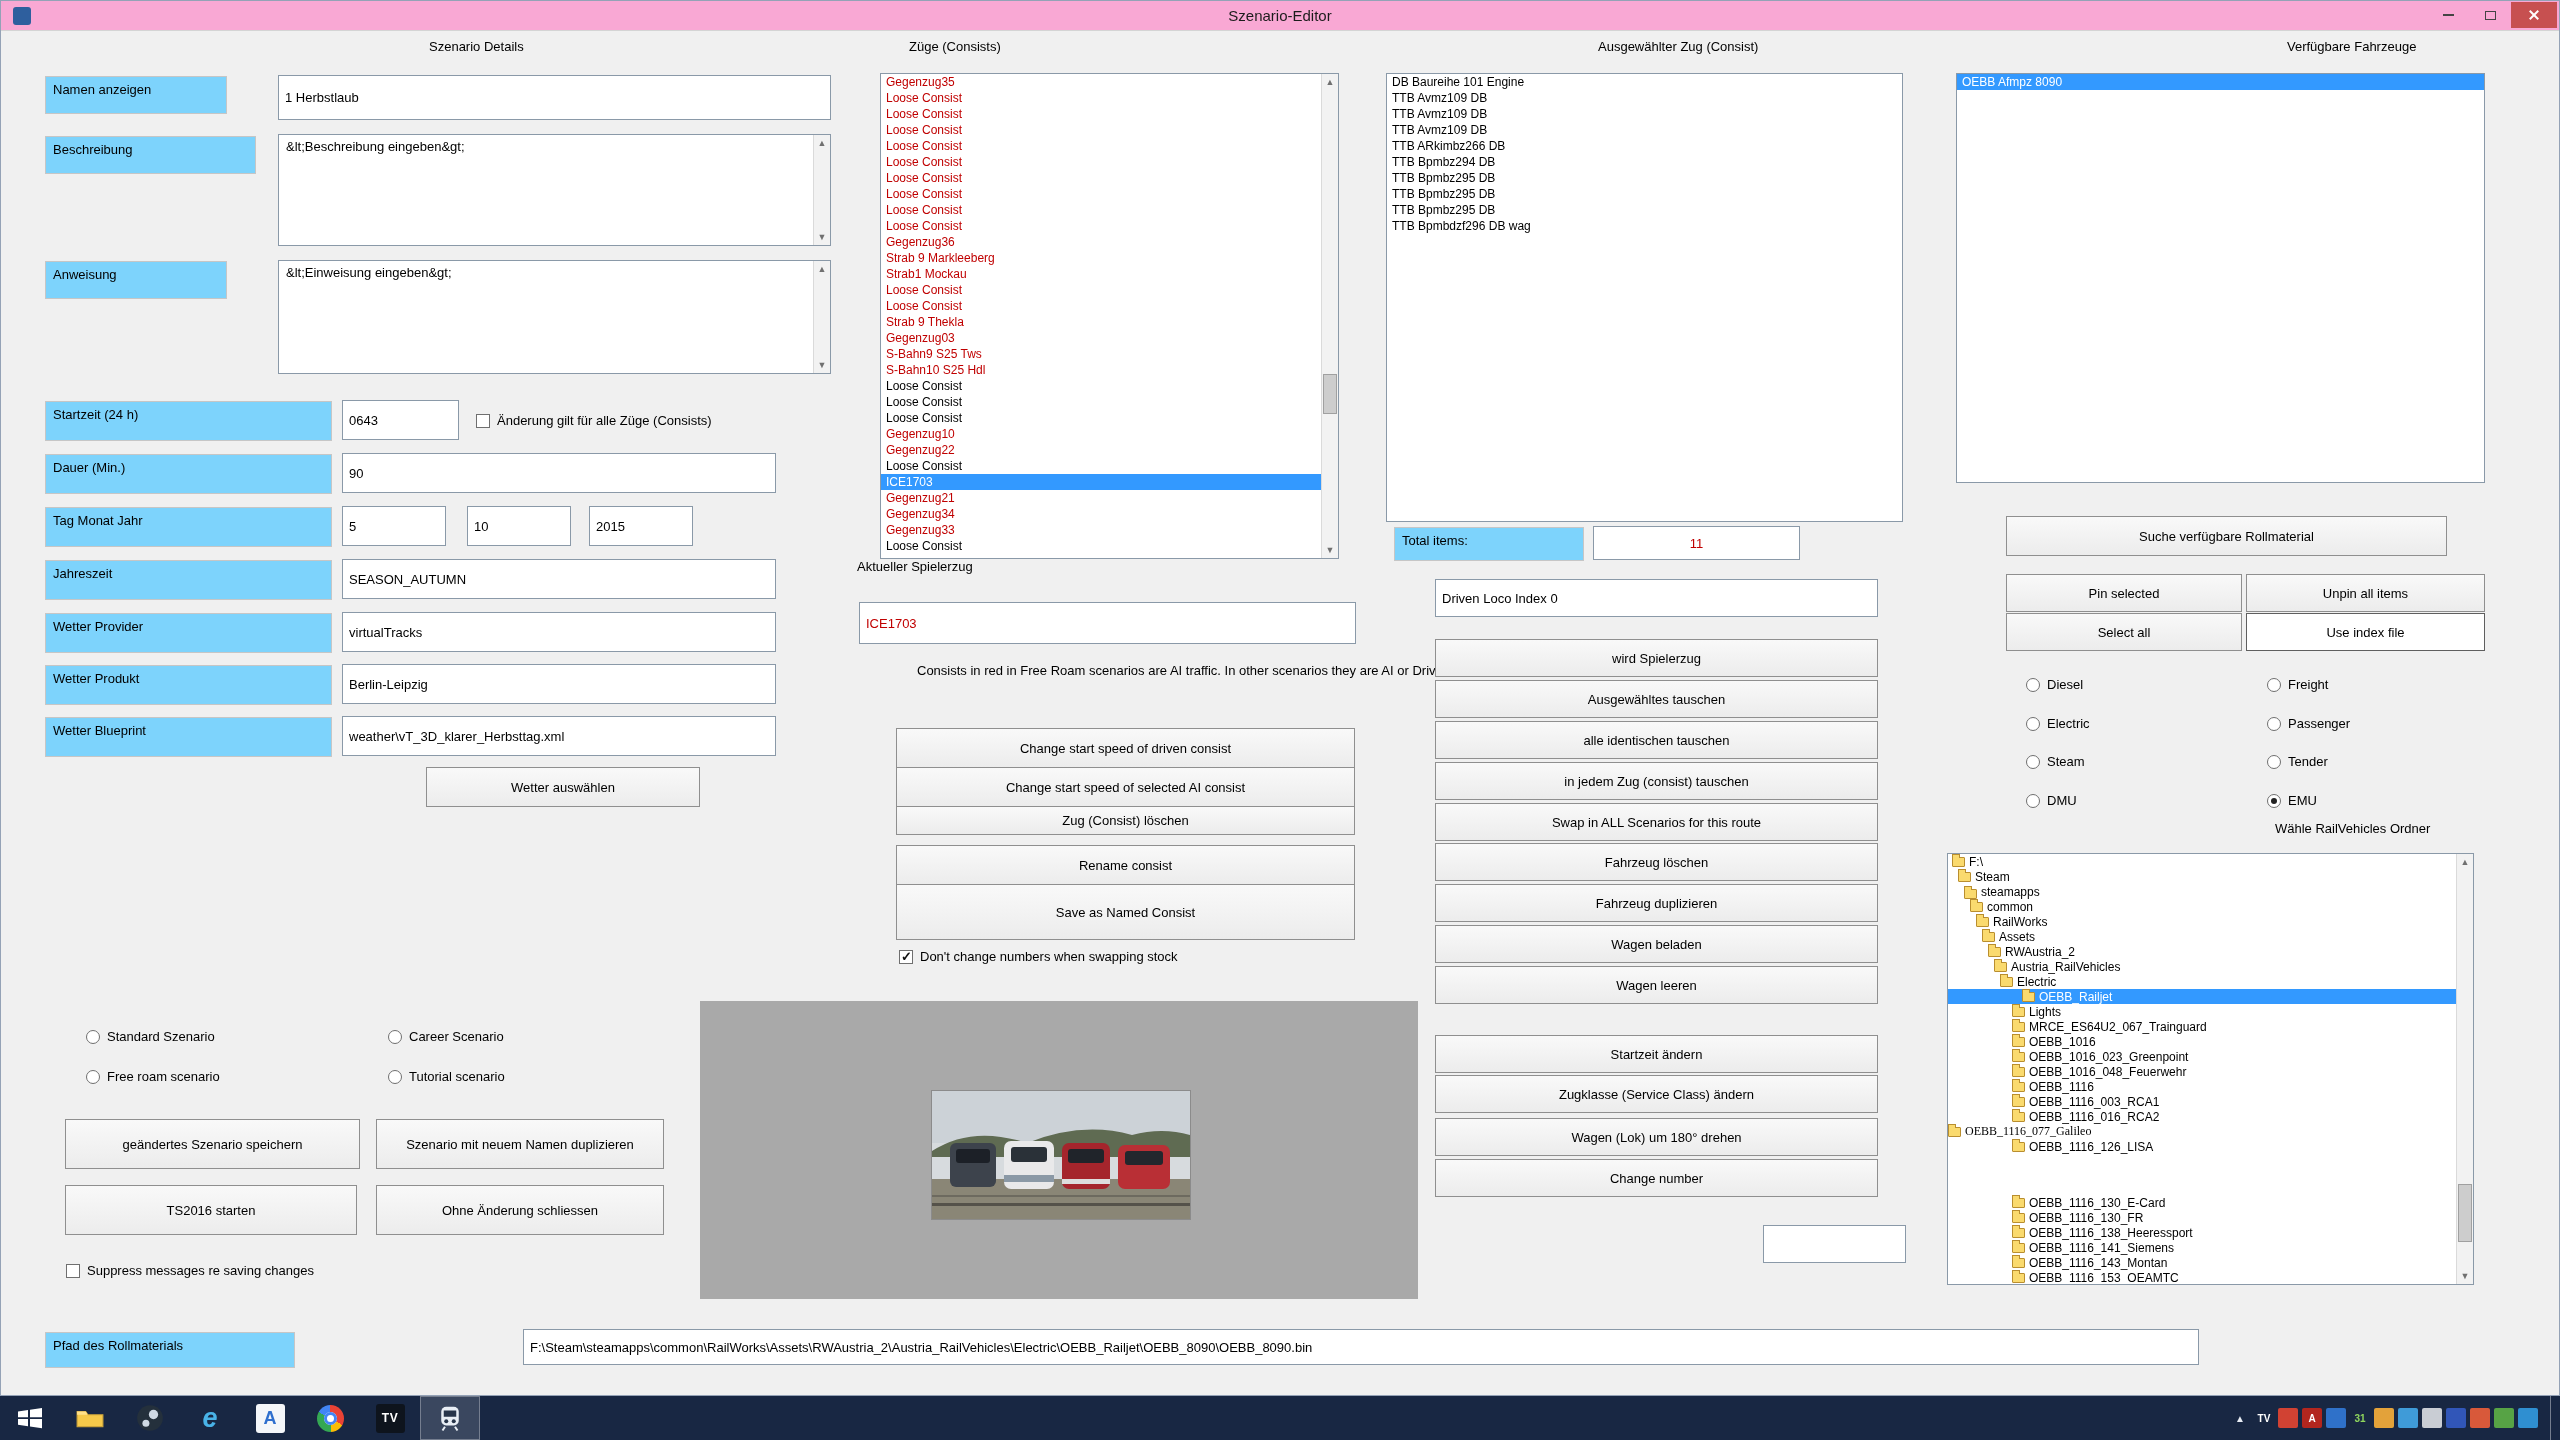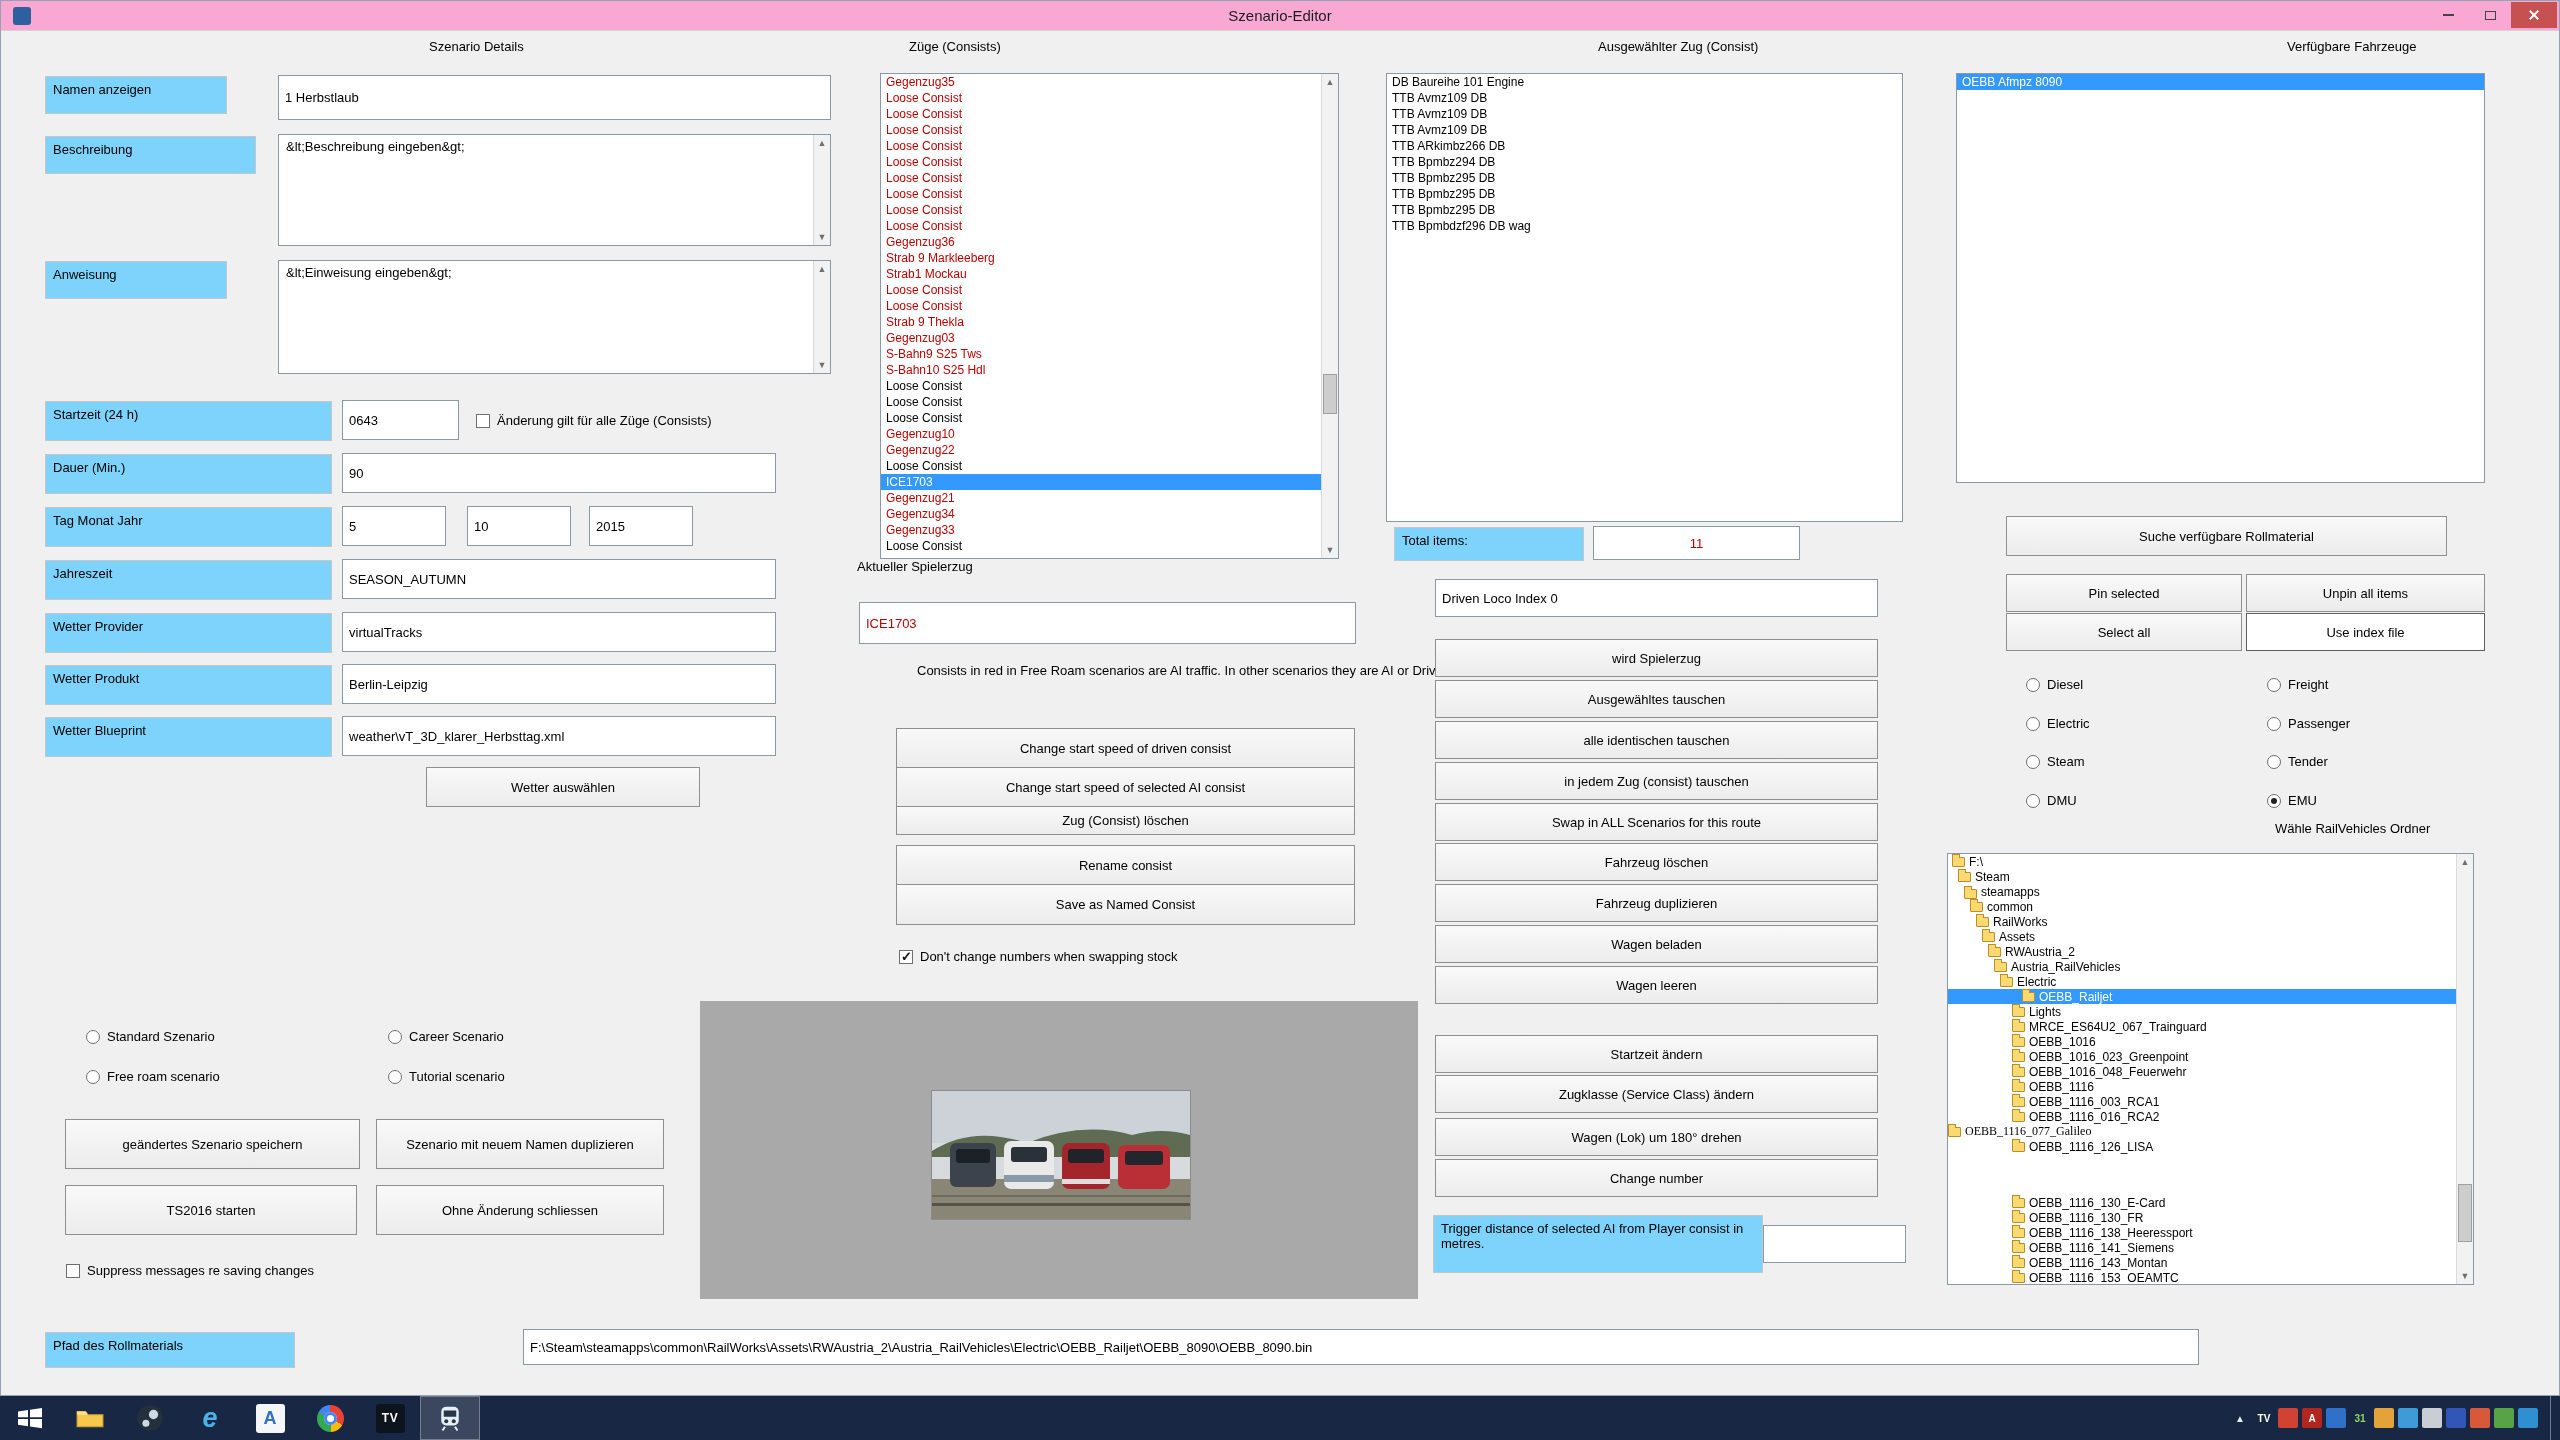--- a/index.html
+++ b/index.html
@@ -204,21 +204,21 @@
 
   <div class="hdr" style="left:856px;top:558px">Aktueller Spielerzug</div>
   <div class="inp red" style="left:858px;top:601px;width:497px;height:42px">ICE1703</div>
 
   <div class="hdr" style="left:916px;top:662px;font-size:13px">Consists in red in Free Roam scenarios are AI traffic. In other scenarios they are AI or Driven</div>
 
   <div class="btn" style="left:895px;top:727px;width:459px;height:40px">Change start speed of driven consist</div>
   <div class="btn" style="left:895px;top:766px;width:459px;height:40px">Change start speed of selected AI consist</div>
   <div class="btn" style="left:895px;top:805px;width:459px;height:29px">Zug (Consist) löschen</div>
   <div class="btn" style="left:895px;top:844px;width:459px;height:40px">Rename consist</div>
-  <div class="btn" style="left:895px;top:883px;width:459px;height:41px">Save as Named Consist</div>
+  <div class="btn" style="left:895px;top:883px;width:459px;height:56px">Save as Named Consist</div>
 
   <div class="ckrow checked" style="left:898px;top:948px">
     <span class="ck"></span>
     <span>Don't change numbers when swapping stock</span>
   </div>
 
   <div id="picpanel">
     <div id="photo">
       <svg width="258" height="128" viewBox="0 0 258 128" xmlns="http://www.w3.org/2000/svg">
         <rect width="258" height="128" fill="#d7dbde"></rect>
@@ -270,21 +270,20 @@
   <div class="btn" style="left:1434px;top:842px;width:443px;height:38px">Fahrzeug löschen</div>
   <div class="btn" style="left:1434px;top:883px;width:443px;height:38px">Fahrzeug duplizieren</div>
   <div class="btn" style="left:1434px;top:924px;width:443px;height:38px">Wagen beladen</div>
   <div class="btn" style="left:1434px;top:965px;width:443px;height:38px">Wagen leeren</div>
 
   <div class="btn" style="left:1434px;top:1034px;width:443px;height:38px">Startzeit ändern</div>
   <div class="btn" style="left:1434px;top:1074px;width:443px;height:38px">Zugklasse (Service Class) ändern</div>
   <div class="btn" style="left:1434px;top:1117px;width:443px;height:38px">Wagen (Lok) um 180° drehen</div>
   <div class="btn" style="left:1434px;top:1158px;width:443px;height:38px">Change number</div>
 
-  <div class="lbl" style="left:1432px;top:1214px;width:330px;height:58px;white-space:normal">Trigger distance of selected AI from Player consist in metres.</div>
   <div class="inp" style="left:1762px;top:1224px;width:143px;height:38px"></div>
 
   <div class="hdr" style="left:2286px;top:38px">Verfügbare Fahrzeuge</div>
 
   <div class="listbox" style="left:1955px;top:72px;width:529px;height:410px">
 
   <div class="lrow selected">OEBB Afmpz 8090</div>
     </div>
 
   <div class="btn" style="left:2005px;top:515px;width:441px;height:40px">Suche verfügbare Rollmaterial</div>

